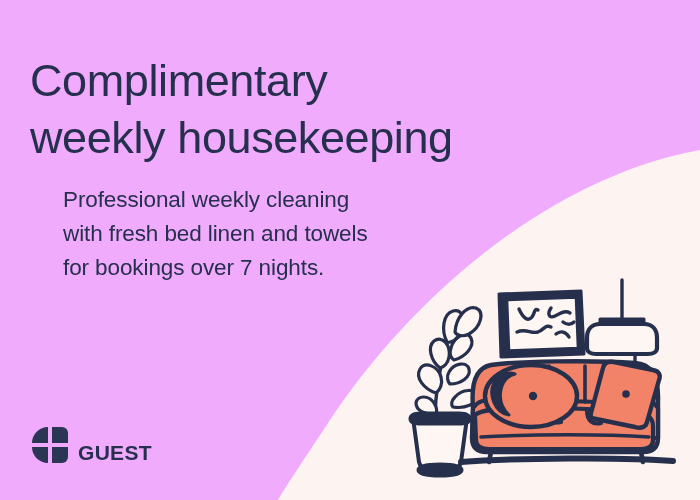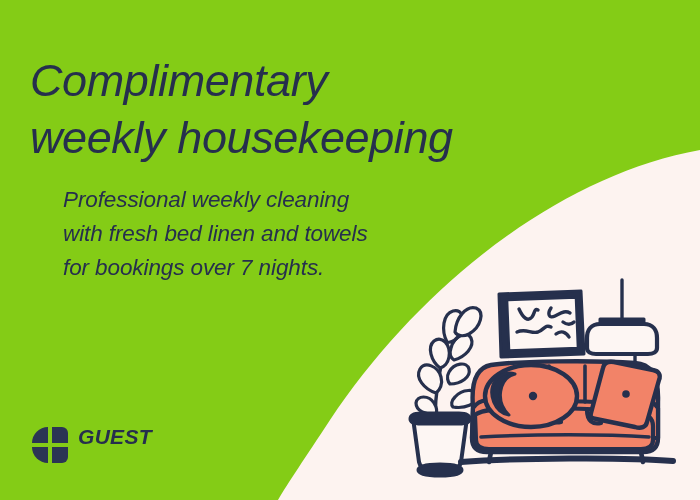--- a/index.html
+++ b/index.html
@@ -11,23 +11,22 @@
     height: 500px;
     overflow: hidden;
     font-family: "Liberation Sans", sans-serif;
     background: #fce8e4;
   }
 
   #banner {
     position: relative;
     width: 700px;
     height: 500px;
-    background: #84cc16;
+    background: #f0abfc;
     overflow: hidden;
-    font-style: italic;
   }
 
   
   #bg-curve {
     position: absolute;
     inset: 0;
     width: 700px;
     height: 500px;
     z-index: 0;
     pointer-events: none;
@@ -61,21 +60,21 @@
     margin-left: 32px;
   }
 
   
   #logo {
     position: absolute;
     left: 31px;
     top: 426px;
     z-index: 3;
     display: flex;
-    align-items: flex-start;
+    align-items: flex-end;
     gap: 9px;
   }
   #logo-mark { display: block; }
   #logo-word {
     display: flex;
     flex-direction: column;
     color: #262f4d;
     font-size: 21px;
     font-weight: 700;
     line-height: 1.03;

